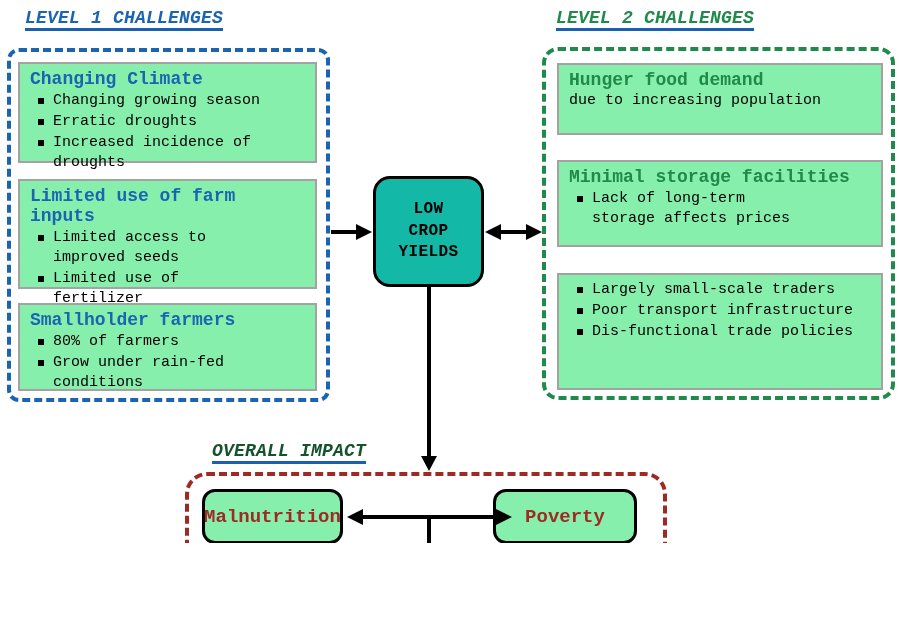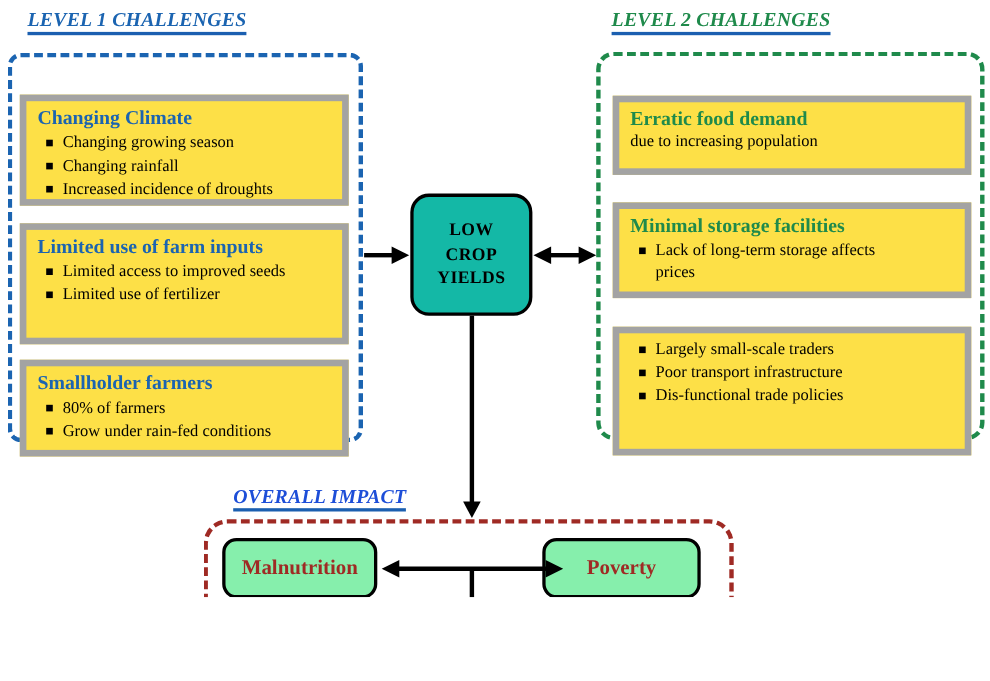--- a/index.html
+++ b/index.html
@@ -1,34 +1,34 @@
 <!DOCTYPE html>
 <html><head>
 <meta charset="utf-8">
 <style>
   html,body{margin:0;padding:0;background:#fff;}
   #canvas{
     position:relative;width:900px;height:543px;background:#fff;
-    font-family:Liberation Serif, serif;overflow:hidden;
+    font-family:Liberation Mono, monospace;overflow:hidden;
   }
   .section-header{
     position:absolute;font-weight:bold;font-style:italic;font-size:18px;
     letter-spacing:.2px;border-bottom:3px solid #1b5fb0;padding-bottom:0px;
     white-space:nowrap;
   }
   .hdr-blue{color:#1b64b1;}
   .hdr-green{color:#1f8a4b;}
-  .hdr-red{color:#1d4ed8;}
+  .hdr-red{color:#14532d;}
   .group{position:absolute;box-sizing:border-box;background:transparent;}
   .group-l1{left:7px;top:48px;width:323px;height:354px;border:4px dashed #1b64b1;border-radius:12px;}
   .group-l2{left:542px;top:47px;width:353px;height:353px;border:4px dashed #1f8a4b;border-radius:16px;}
   .group-impact{left:185px;top:472px;width:482px;height:145px;border:4px dashed #9f2a24;border-radius:22px;}
   .cbox{
-    position:absolute;box-sizing:border-box;background:#fde047;
-    border:6px solid #a3a3a3;padding:4px 8px 4px 10px;margin-top:24px;
+    position:absolute;box-sizing:border-box;background:#86efac;
+    border:2px solid #a3a3a3;padding:4px 8px 4px 10px;
   }
   .cbox .title{font-weight:bold;font-size:18px;margin:1px 0 2px;}
   .t-blue{color:#1b64b1;}
   .t-green{color:#1f8a4b;}
   .cbox .note{font-size:15px;color:#000;}
   .cbox ul{list-style:none;margin:1px 0 0;padding:0 0 0 7px;}
   .cbox li{
     position:relative;padding-left:16px;font-size:15px;color:#000;
     line-height:1.34;margin:1px 0;
   }
@@ -67,21 +67,21 @@
 <div id="canvas">
 
   <div class="section-header hdr-blue" style="left:25px;top:8px;">LEVEL 1 CHALLENGES</div>
 
   <div class="group group-l1"></div>
 
   <div class="cbox box-a">
     <div class="title t-blue">Changing Climate</div>
     <ul>
       <li>Changing growing season</li>
-      <li>Changing rainfall</li>
+      <li>Erratic droughts</li>
       <li>Increased incidence of droughts</li>
     </ul>
   </div>
 
   <div class="cbox box-b">
     <div class="title t-blue">Limited use of farm inputs</div>
     <ul>
       <li>Limited access to improved seeds</li>
       <li>Limited use of fertilizer</li>
     </ul>
@@ -93,21 +93,21 @@
       <li>80% of farmers</li>
       <li>Grow under rain-fed conditions</li>
     </ul>
   </div>
 
   <div class="section-header hdr-green" style="left:556px;top:8px;">LEVEL 2 CHALLENGES</div>
 
   <div class="group group-l2"></div>
 
   <div class="cbox box-d">
-    <div class="title t-green">Erratic food demand</div>
+    <div class="title t-green">Hunger food demand</div>
     <div class="note">due to increasing population</div>
   </div>
 
   <div class="cbox box-e">
     <div class="title t-green">Minimal storage facilities</div>
     <ul>
       <li>Lack of long-term storage affects prices</li>
     </ul>
   </div>
 

